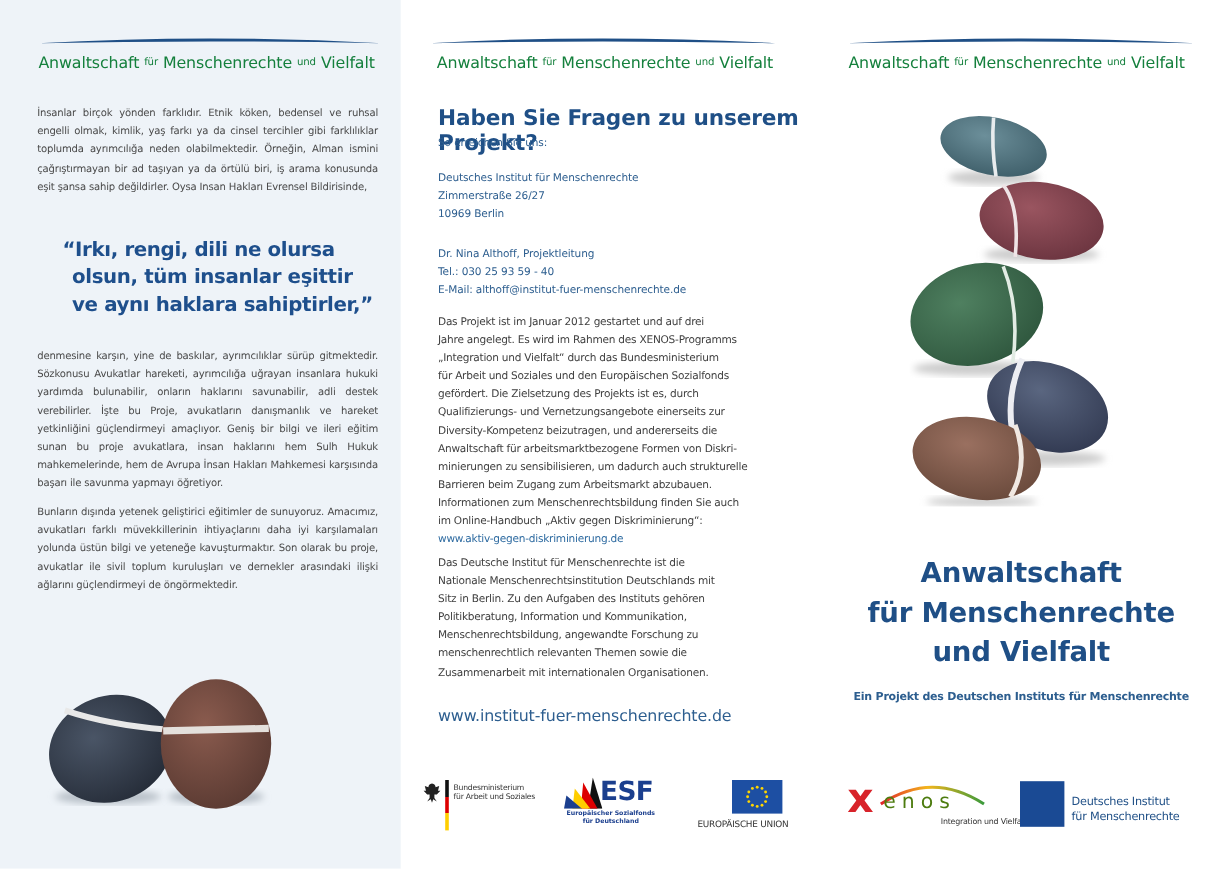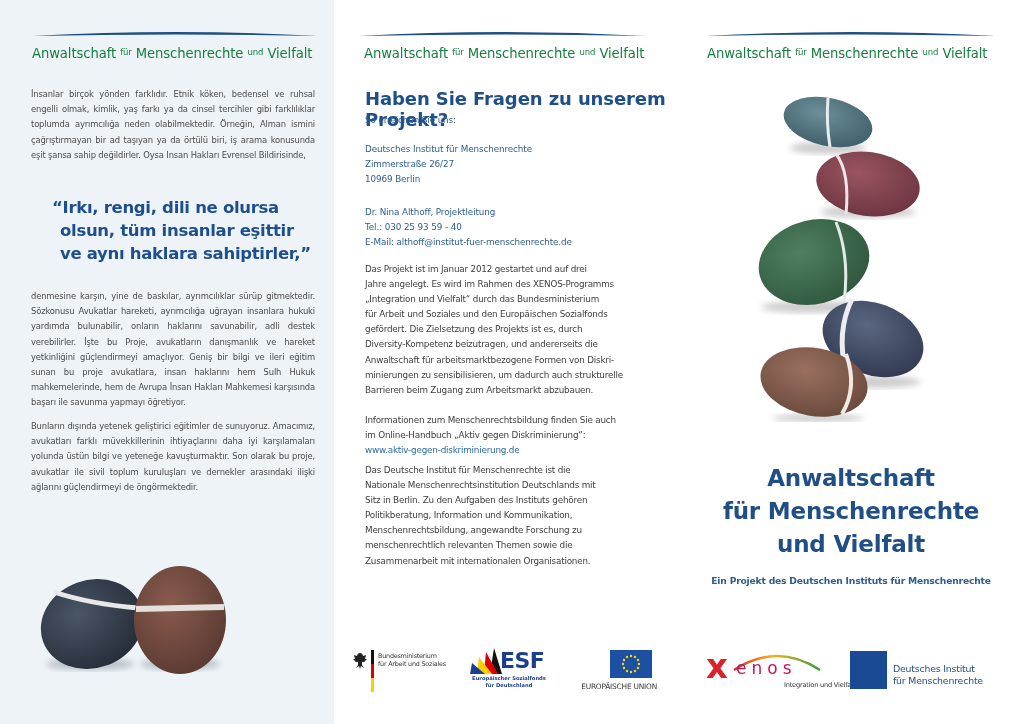--- a/index.html
+++ b/index.html
@@ -46,21 +46,21 @@
     .eu-text { position: absolute; left: 0; top: 34px; width: 95px; text-align: right; font-size: 7.4px; color: #333; letter-spacing: -0.2px; }
 
     
     .stones-right { position: absolute; left: 80px; top: 92px; width: 200px; height: 330px; }
     .title-big { position: absolute; left: 0; width: 346px; top: 462px; text-align: center; font-size: 23px; line-height: 33px; color: #1f4f86; letter-spacing: -0.2px; }
     .title-big div { white-space: nowrap; }
     .subtitle { position: absolute; left: 0; width: 346px; top: 575px; text-align: center; font-size: 9.2px; font-weight: bold; color: #2d5e8f; letter-spacing: -0.2px; }
 
     .logo-xenos { position: absolute; left: 28px; top: 644px; width: 118px; height: 50px; }
     .xenos-x { position: absolute; left: 0; top: 4px; font-size: 34px; font-weight: bold; color: #d8232a; font-family: "DejaVu Sans", sans-serif; line-height: 36px; }
-    .xenos-word { position: absolute; left: 30px; top: 14px; font-size: 17px; color: #be185d; letter-spacing: 5px; }
+    .xenos-word { position: absolute; left: 30px; top: 14px; font-size: 17px; color: #4d7c0f; letter-spacing: 5px; }
     .xenos-sub { position: absolute; left: 30px; top: 37px; font-size: 6.6px; color: #333; letter-spacing: -0.2px; white-space: nowrap; margin-left: 48px; }
     .xenos-arc { position: absolute; left: 26px; top: 6px; width: 90px; height: 24px; }
 
     .logo-dimr { position: absolute; left: 172px; top: 651px; width: 150px; height: 40px; }
     .dimr-square { position: absolute; left: 0; top: 0; width: 37px; height: 38px; background: #1a4a94; }
     .dimr-text { position: absolute; left: 43px; top: 12px; font-size: 9.4px; line-height: 12px; color: #1f4f86; letter-spacing: -0.2px; white-space: nowrap; }
   </style>
 </head>
 <body>
 
@@ -145,20 +145,21 @@
     <div>Tel.: 030 25 93 59 - 40</div>
     <div>E-Mail: althoff@institut-fuer-menschenrechte.de</div>
   </div>
 
   <div class="mid-body" style="top:262px;">
     <div class="ln">Das Projekt ist im Januar 2012 gestartet und auf drei</div>
     <div class="ln">Jahre angelegt. Es wird im Rahmen des XENOS-Programms</div>
     <div class="ln">„Integration und Vielfalt“ durch das Bundesministerium</div>
     <div class="ln">für Arbeit und Soziales und den Europäischen Sozialfonds</div>
     <div class="ln">gefördert. Die Zielsetzung des Projekts ist es, durch</div>
+    <div class="ln">Qualifizierungs- und Vernetzungsangebote einerseits zur</div>
     <div class="ln">Diversity-Kompetenz beizutragen, und andererseits die</div>
     <div class="ln">Anwaltschaft für arbeitsmarktbezogene Formen von Diskri-</div>
     <div class="ln">minierungen zu sensibilisieren, um dadurch auch strukturelle</div>
     <div class="ln">Barrieren beim Zugang zum Arbeitsmarkt abzubauen.</div>
   </div>
 
   <div class="mid-body" style="top:413px;">
     <div class="ln">Informationen zum Menschenrechtsbildung finden Sie auch</div>
     <div class="ln">im Online-Handbuch „Aktiv gegen Diskriminierung“:</div>
     <div class="ln link">www.aktiv-gegen-diskriminierung.de</div>
@@ -167,20 +168,21 @@
   <div class="mid-body" style="top:463px;">
     <div class="ln">Das Deutsche Institut für Menschenrechte ist die</div>
     <div class="ln">Nationale Menschenrechtsinstitution Deutschlands mit</div>
     <div class="ln">Sitz in Berlin. Zu den Aufgaben des Instituts gehören</div>
     <div class="ln">Politikberatung, Information und Kommunikation,</div>
     <div class="ln">Menschenrechtsbildung, angewandte Forschung zu</div>
     <div class="ln">menschenrechtlich relevanten Themen sowie die</div>
     <div class="ln">Zusammenarbeit mit internationalen Organisationen.</div>
   </div>
 
+  <div class="mid-url">www.institut-fuer-menschenrechte.de</div>
 
   <div class="logo-bmas">
     <span class="bmas-eagle">
       <svg width="16" height="18" viewBox="0 0 16 18">
           <path d="M8 1 C6 1 5 3 5 4 L2 3 L3 7 L1 7 L4 10 L6 10 L6 13 L4 16 L7 14 L8 17 L9 14 L12 16 L10 13 L10 10 L12 10 L15 7 L13 7 L14 3 L11 4 C11 3 10 1 8 1Z" fill="#222"></path>
         </svg>
     </span>
     <span class="bmas-bar"></span>
     <div class="bmas-text">
       <div>Bundesministerium</div>

